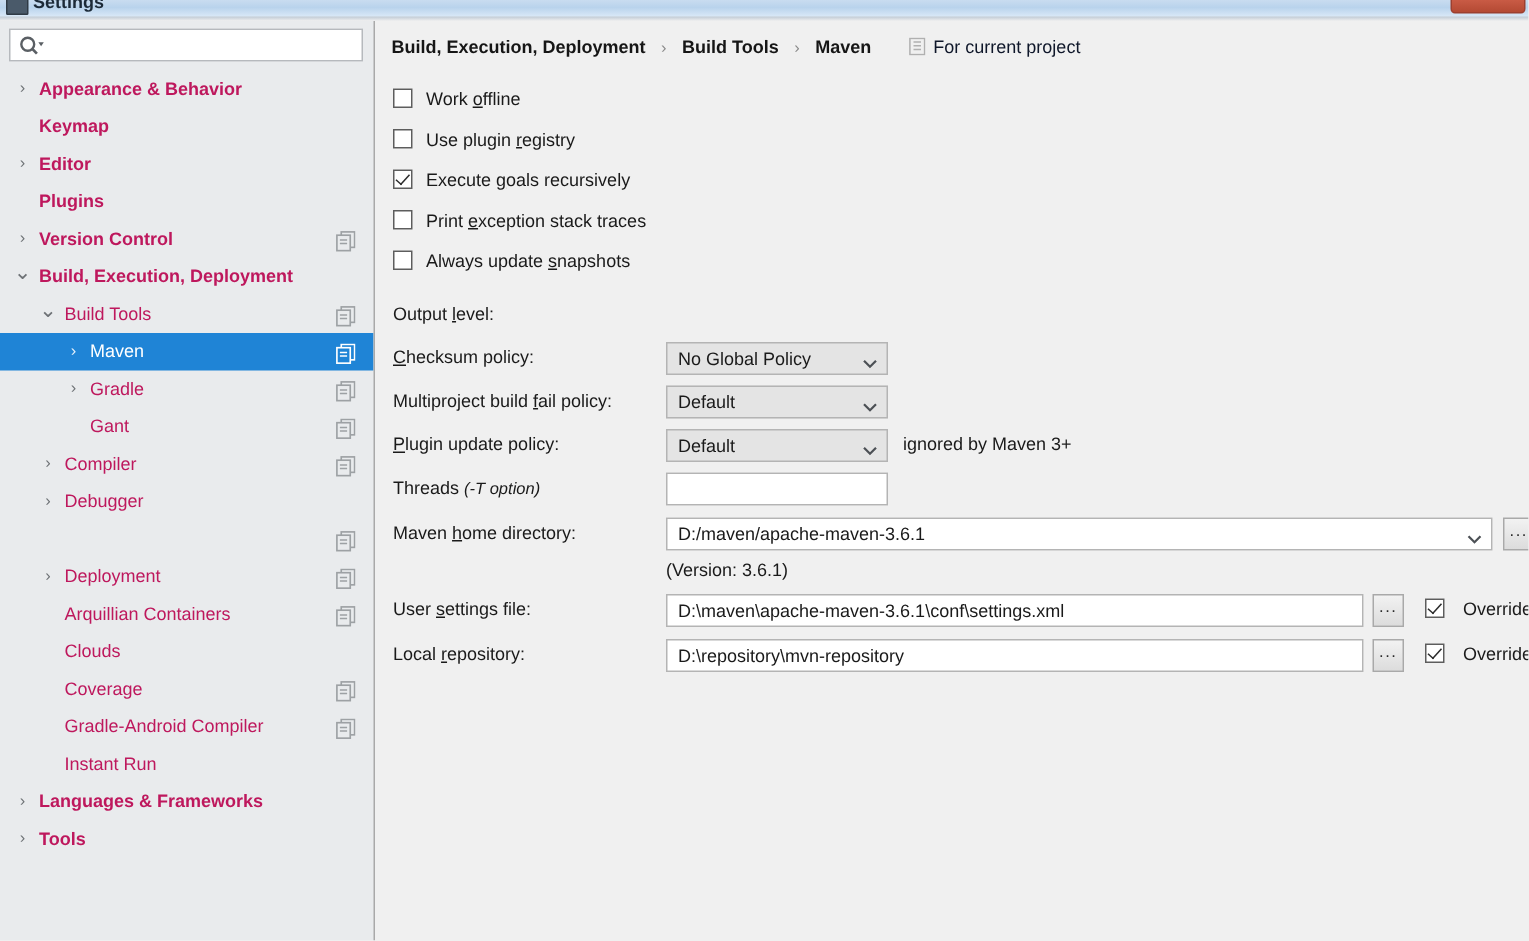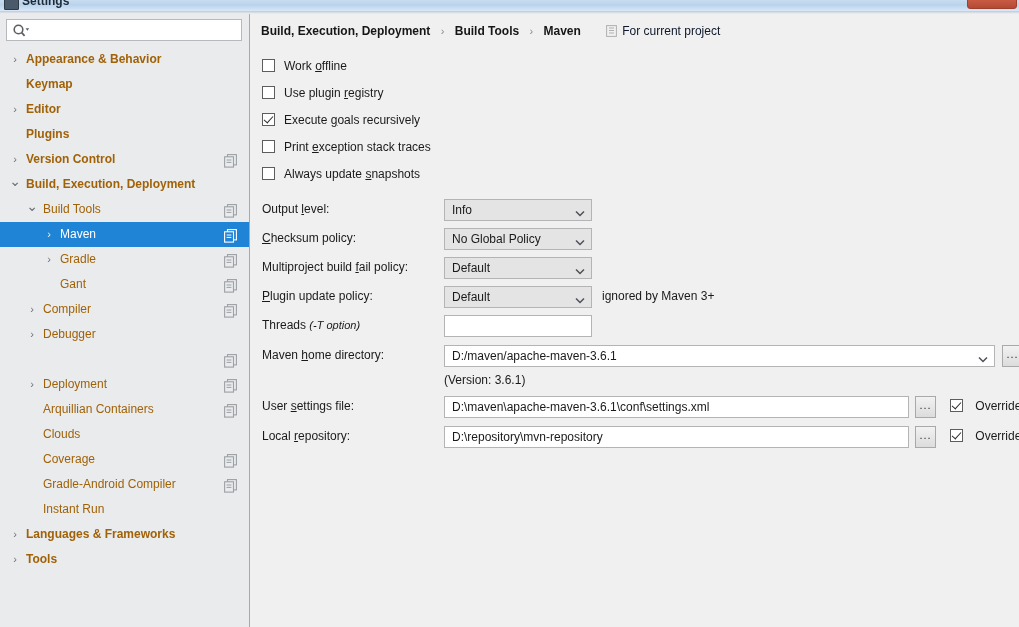--- a/index.html
+++ b/index.html
@@ -65,21 +65,21 @@
     white-space: nowrap; cursor: default;
   }
   .tree-row.selected { background: #1f84d6; }
   .tree-row.selected .tr-label { color: #ffffff; }
   .tr-arrow {
     position: absolute; top: 0; width: 14px; height: 25px;
     color: #6e7276; font-size: 11px; text-align: center;
   }
   .tree-row.selected .tr-arrow { color: #e6f1fb; }
   .tr-label {
-    position: absolute; top: 0; color: #a16207; font-size: 12px;
+    position: absolute; top: 0; color: #be185d; font-size: 12px;
   }
   .tr-label.bold { font-weight: bold; }
   .tr-mod {
     position: absolute; right: 12px; top: 5px; width: 13px; height: 14px;
     opacity: .62;
   }
   .tree-row.selected .tr-mod { opacity: 1; }
 
   
   .content {
@@ -348,26 +348,20 @@
     <div id="checkbox-group">
         <div class="cbrow" style="top: 44px;"><span class="cbox"></span><span class="cblabel"><span>Work </span><span class="mn">o</span><span>ffline</span></span></div>
         <div class="cbrow" style="top: 71px;"><span class="cbox"></span><span class="cblabel"><span>Use plugin </span><span class="mn">r</span><span>egistry</span></span></div>
         <div class="cbrow" style="top: 98px;"><span class="cbox checked"></span><span class="cblabel"><span>Execute </span><span class="mn">g</span><span>oals recursively</span></span></div>
         <div class="cbrow" style="top: 125px;"><span class="cbox"></span><span class="cblabel"><span>Print </span><span class="mn">e</span><span>xception stack traces</span></span></div>
         <div class="cbrow" style="top: 152px;"><span class="cbox"></span><span class="cblabel"><span>Always update </span><span class="mn">s</span><span>napshots</span></span></div>
       </div>
 
     <div class="frow" style="left:12px; top:185px; width:340px;">
       <span class="flabel"><span>Output </span><span class="mn">l</span><span>evel:</span></span>
-      <div class="combo" style="left:182px; top:0; width:148px;">
-        <span class="cval">Info</span>
-        <span class="carrow"><svg width="10" height="7" viewBox="0 0 10 7">
-              <path d="M1 1.5 L5 5.5 L9 1.5" fill="none" stroke="#4d5156" stroke-width="1.5"></path>
-            </svg></span>
-      </div>
     </div>
 
     <div class="frow" style="left:12px; top:214px; width:340px;">
       <span class="flabel"><span></span><span class="mn">C</span><span>hecksum policy:</span></span>
       <div class="combo" style="left:182px; top:0; width:148px;">
         <span class="cval">No Global Policy</span>
         <span class="carrow"><svg width="10" height="7" viewBox="0 0 10 7">
               <path d="M1 1.5 L5 5.5 L9 1.5" fill="none" stroke="#4d5156" stroke-width="1.5"></path>
             </svg></span>
       </div>

